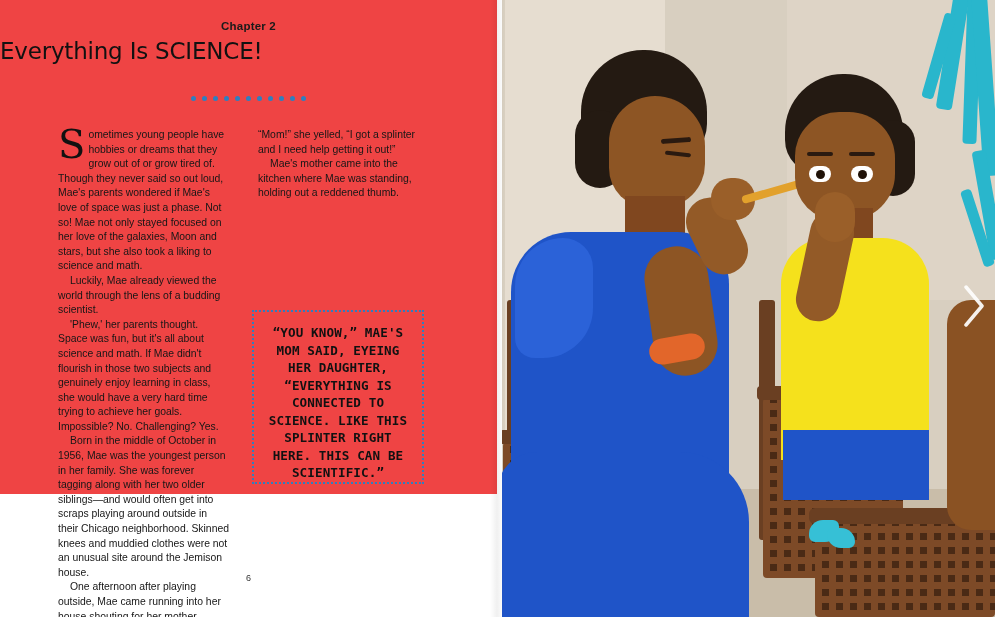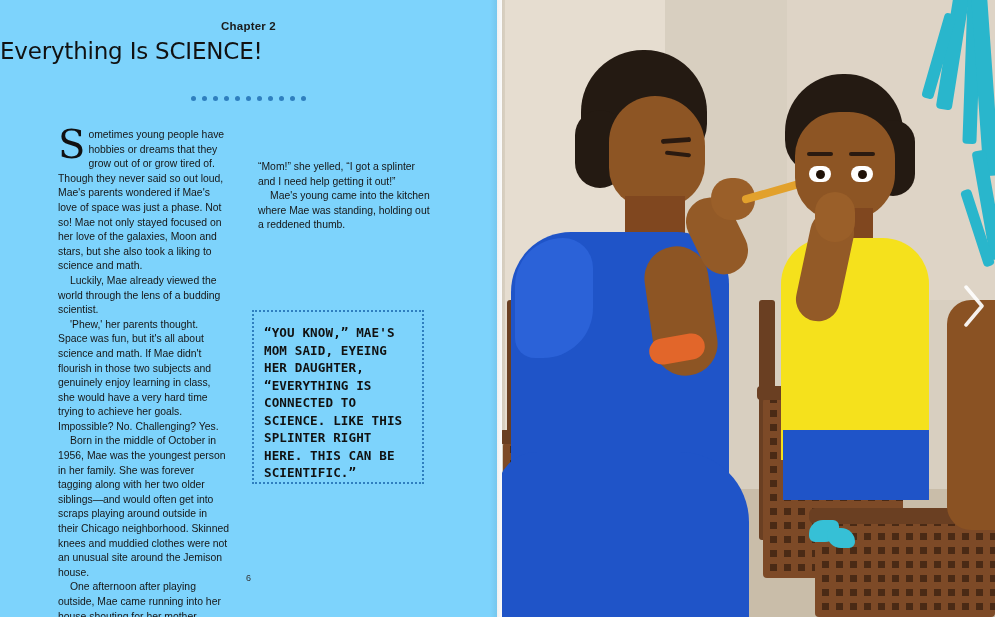--- a/index.html
+++ b/index.html
@@ -19,22 +19,22 @@
     height: 617px;
     background: #ffffff;
     overflow: hidden;
   }
 
   
   #text-page {
     position: absolute;
     left: 0; top: 0;
     width: 497px;
-    height: 617px;
-    background: #7dd3fc;
+    height: 494px;
+    background: #ef4444;
   }
 
   #chapter-label {
     position: absolute;
     left: 0; top: 20px;
     width: 497px;
     text-align: center;
     font-size: 11.5px;
     font-weight: bold;
     letter-spacing: 0.2px;
@@ -70,21 +70,21 @@
   .column {
     position: absolute;
     top: 128px;
     width: 172px;
     font-size: 10.4px;
     line-height: 14.6px;
     color: #161616;
     text-align: left;
   }
   #col-left { left: 58px; }
-  #col-right { left: 258px; margin-top: 32px; }
+  #col-right { left: 258px; }
 
   .column p {
     margin: 0;
     text-indent: 12px;
   }
   .column p.first {
     text-indent: 0;
   }
 
   
@@ -99,21 +99,21 @@
 
   
   #pullquote {
     position: absolute;
     left: 252px;
     top: 310px;
     width: 172px;
     box-sizing: border-box;
     border: 2px dotted #2f7fbf;
     padding: 12px 10px 0 10px;
-    text-align: left;
+    text-align: center;
   }
   #pullquote .pq-text {
     font-size: 12.6px;
     line-height: 17.5px;
     font-weight: bold;
     color: #111111;
     letter-spacing: 0.1px;
     font-family: "DejaVu Sans Mono", monospace;
   }
 
@@ -253,21 +253,21 @@
     <div class="column" id="col-left">
       <p class="first"><span id="dropcap">S</span><span>ometimes young people have hobbies or dreams that they grow out of or grow tired of. Though they never said so out loud, Mae's parents wondered if Mae's love of space was just a phase. Not so! Mae not only stayed focused on her love of the galaxies, Moon and stars, but she also took a liking to science and math.</span></p>
       <p>Luckily, Mae already viewed the world through the lens of a budding scientist.</p>
       <p>'Phew,' her parents thought. Space was fun, but it's all about science and math. If Mae didn't flourish in those two subjects and genuinely enjoy learning in class, she would have a very hard time trying to achieve her goals. Impossible? No. Challenging? Yes.</p>
       <p>Born in the middle of October in 1956, Mae was the youngest person in her family. She was forever tagging along with her two older siblings—and would often get into scraps playing around outside in their Chicago neighborhood. Skinned knees and muddied clothes were not an unusual site around the Jemison house.</p>
       <p>One afternoon after playing outside, Mae came running into her house shouting for her mother.</p>
     </div>
 
     <div class="column" id="col-right">
       <p class="first">“Mom!” she yelled, “I got a splinter and I need help getting it out!”</p>
-      <p>Mae's young came into the kitchen where Mae was standing, holding out a reddened thumb.</p>
+      <p>Mae's mother came into the kitchen where Mae was standing, holding out a reddened thumb.</p>
     </div>
 
     <div id="pullquote">
       <div class="pq-text">“YOU KNOW,” MAE'S MOM SAID, EYEING HER DAUGHTER, “EVERYTHING IS CONNECTED TO SCIENCE. LIKE THIS SPLINTER RIGHT HERE. THIS CAN BE SCIENTIFIC.”</div>
     </div>
 
 
     <div id="page-number">6</div>
   </div>
 

